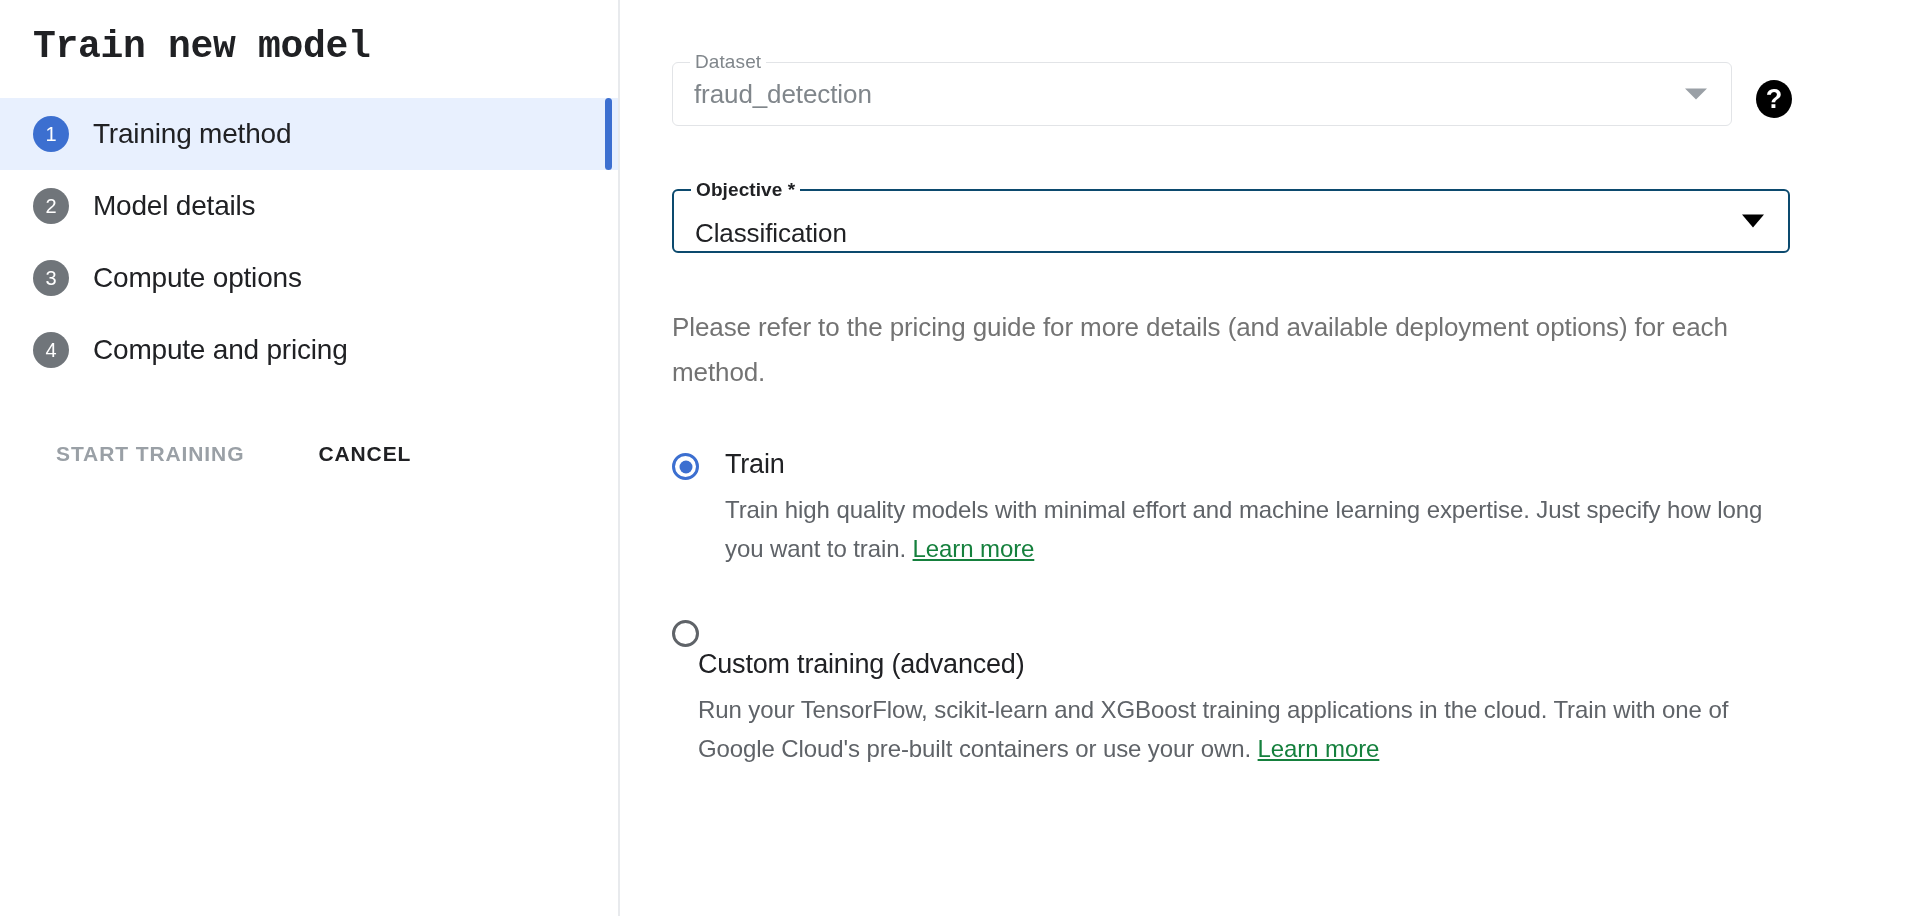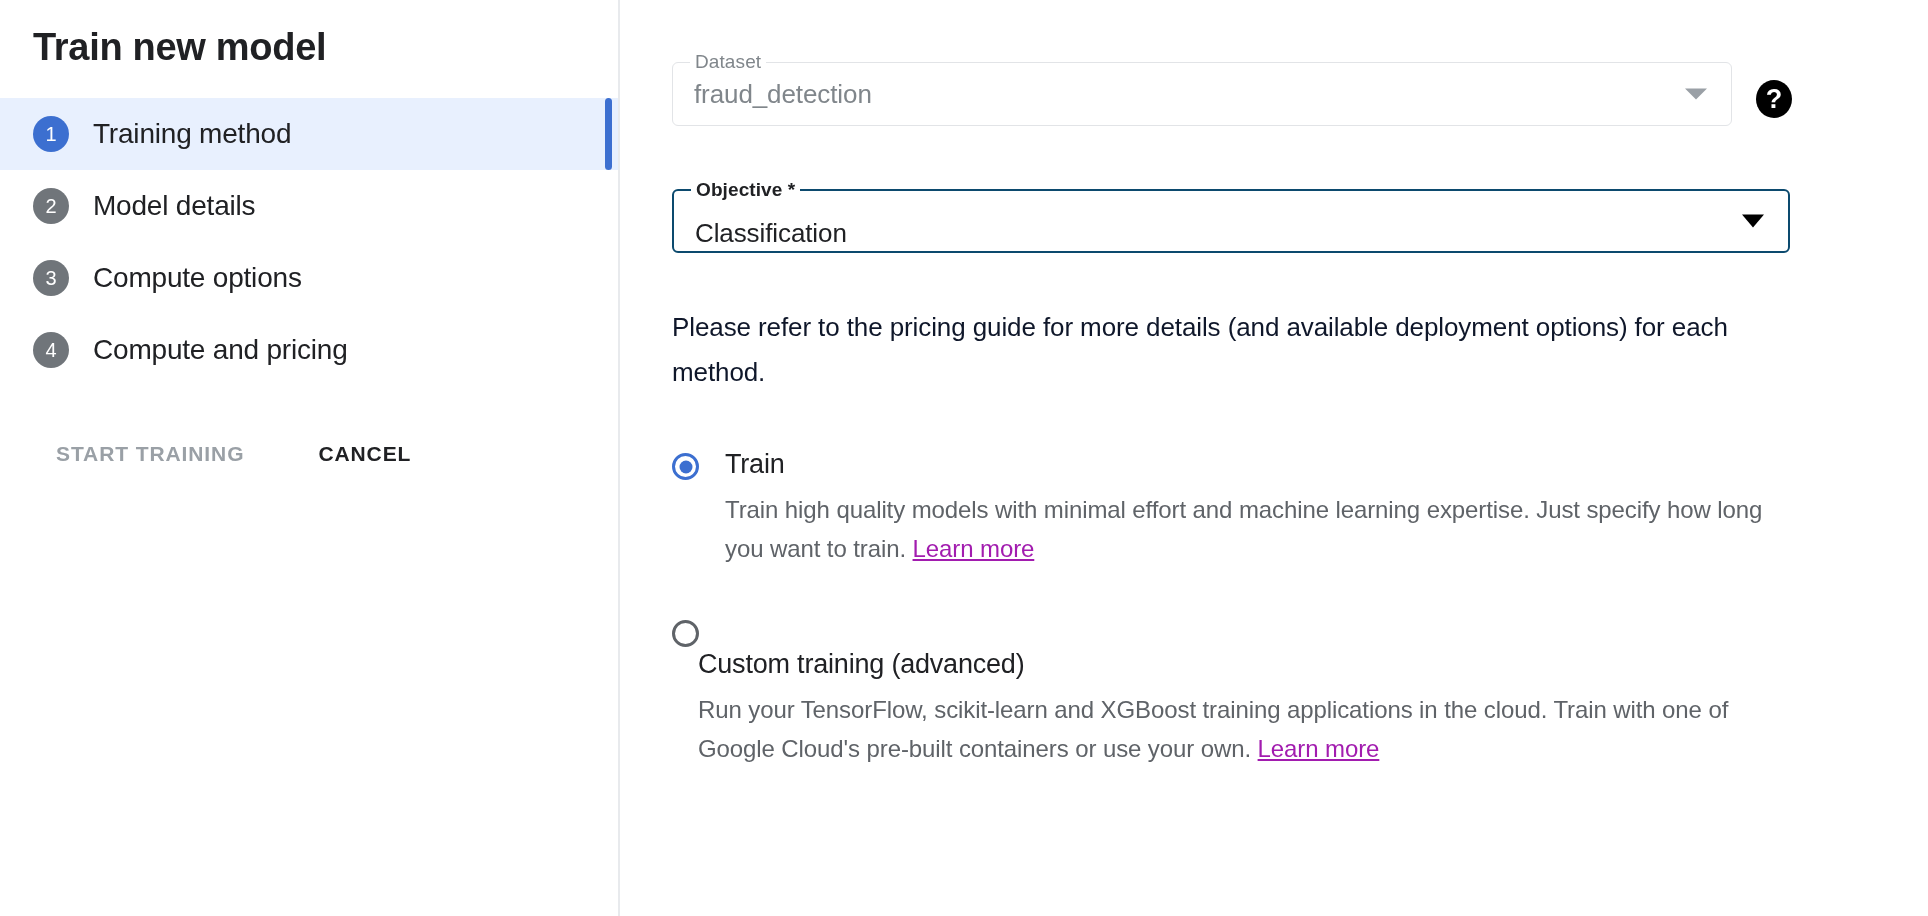--- a/index.html
+++ b/index.html
@@ -34,20 +34,21 @@
     position: relative;
   }
 
   .page-title {
     font-size: 38px;
     font-weight: bold;
     letter-spacing: -0.3px;
     color: #202124;
     padding: 22px 0 0 33px;
     line-height: 50px;
+    font-family: Liberation Mono, monospace;
   }
 
   .step-list {
     margin-top: 26px;
   }
 
   .step-item {
     position: relative;
     display: flex;
     align-items: center;
@@ -205,21 +206,21 @@
     margin-top: 18px;
     cursor: pointer;
     line-height: 1;
   }
 
   .field-spacer { height: 63px; }
 
   .intro-text {
     font-size: 26px;
     line-height: 45px;
-    color: #0f172a;
+    color: #737373;
     max-width: 1130px;
     margin-top: 52px;
     letter-spacing: -0.1px;
   }
 
   
   .options { margin-top: 52px; }
 
   .option {
     display: flex;
@@ -266,21 +267,21 @@
   }
   .option-desc {
     font-size: 24px;
     color: #5f6368;
     line-height: 39px;
     margin-top: 9px;
     max-width: 1096px;
     letter-spacing: -0.1px;
   }
   .link {
-    color: #a21caf;
+    color: #15803d;
     text-decoration: underline;
     cursor: pointer;
   }
 
   .continue-wrap { margin-top: 52px; }
   .continue-btn {
     background: #ffffff;
     color: #3c6fd0;
     border: none;
     border-radius: 5px;

